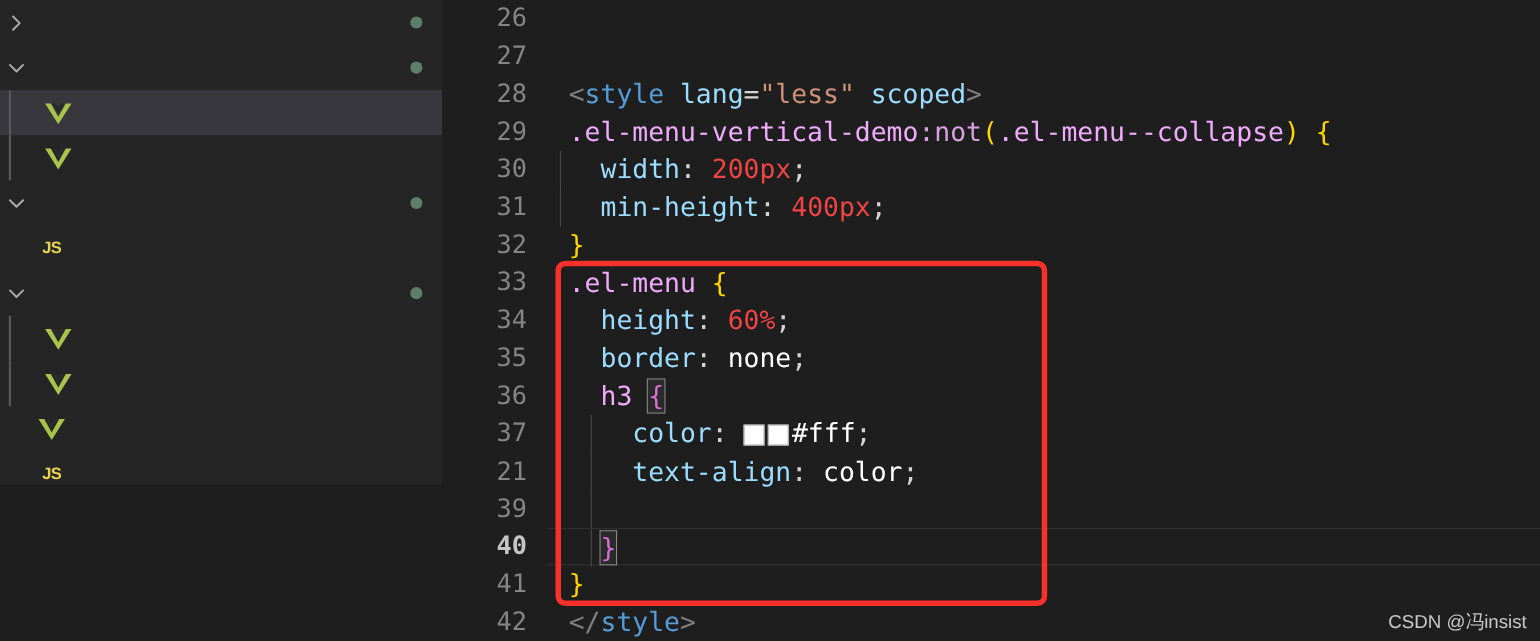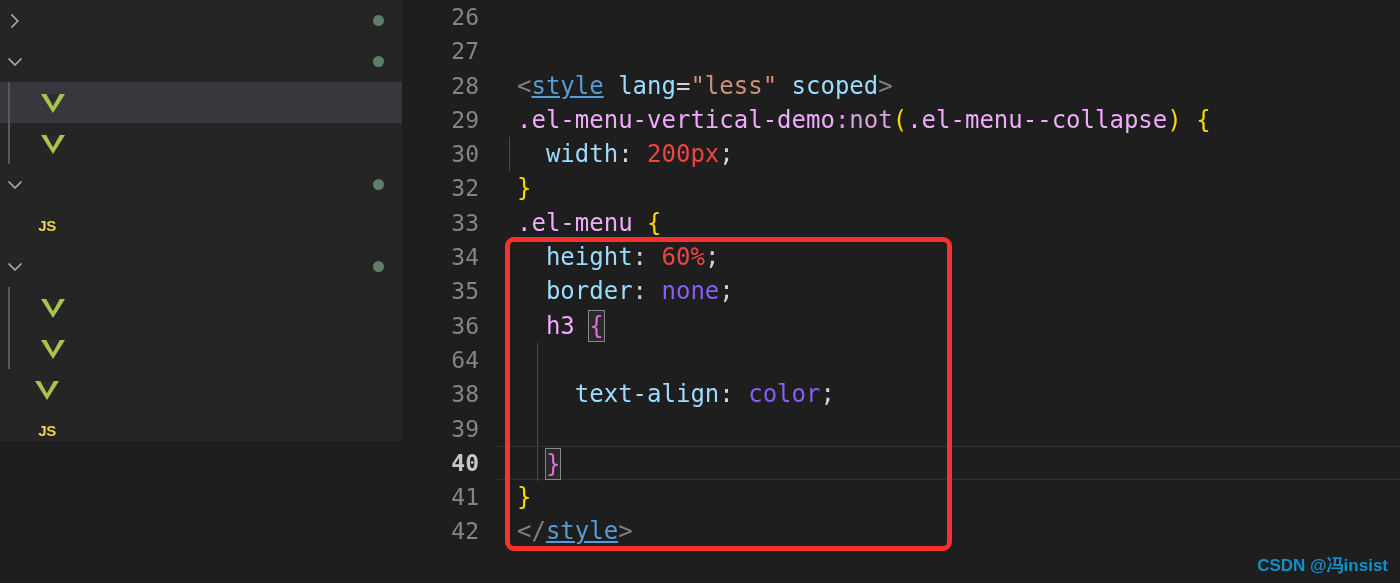--- a/index.html
+++ b/index.html
@@ -191,27 +191,27 @@
     background: #5a5a5a;
     top: 0;
     height: 34.3px;
     opacity: .75;
   }
   .g1 { left: 12px; }
   .g2 { left: 40px; }
 
   
   .t-punct    { color: #808080; }
-  .t-tag      { color: #569cd6; text-decoration: underline; }
+  .t-tag      { color: #569cd6; }
   .t-attr     { color: #9cdcfe; }
   .t-str      { color: #ce9178; }
   .t-sel      { color: #f0abfc; }
   .t-pseudo   { color: #d7a0df; margin-top: 40px; }
   .t-prop     { color: #9cdcfe; }
-  .t-val      { color: #8b5cf6; }
+  .t-val      { color: #ffffff; }
   .t-num      { color: #ef4444; }
   .t-brace-y  { color: #ffd700; }
   .t-brace-p  { color: #da70d6; }
   .t-plain    { color: #d4d4d4; }
 
   .bracket-match {
     outline: 1px solid #888;
     background: rgba(128,128,128,.12);
     padding: 1px 0;
   }
@@ -232,27 +232,26 @@
     border: 5px solid #f8312a;
     border-radius: 9px;
     pointer-events: none;
     z-index: 9;
   }
 
   .watermark {
     position: absolute;
     right: 12px;
     bottom: 6px;
-    color: #0ea5e9;
+    color: #e5e5e5;
     font-size: 17px;
     font-family: "Liberation Sans", sans-serif;
     opacity: .85;
     z-index: 20;
     white-space: nowrap;
-    font-weight: bold;
   }
 </style>
 </head>
 <body>
 
 <div id="app">
 
   <div class="sidebar">
     <div class="tree" id="tree">
         <div class="row">
@@ -416,27 +415,28 @@
       </div>
   </div>
 
   <div class="editor">
     <div class="codeview" id="codeview">
         <div class="cline"><span class="lno">26</span><span class="ctext-wrap"><span class="ctext"></span></span></div>
         <div class="cline"><span class="lno">27</span><span class="ctext-wrap"><span class="ctext"></span></span></div>
         <div class="cline"><span class="lno">28</span><span class="ctext-wrap"><span class="ctext"><span class="t-punct">&lt;</span><span class="t-tag">style</span><span class="t-plain"> </span><span class="t-attr">lang</span><span class="t-plain">=</span><span class="t-str">"less"</span><span class="t-plain"> </span><span class="t-attr">scoped</span><span class="t-punct">&gt;</span></span></span></div>
         <div class="cline"><span class="lno">29</span><span class="ctext-wrap"><span class="ctext"><span class="t-sel">.el-menu-vertical-demo</span><span class="t-pseudo">:not</span><span class="t-brace-y">(</span><span class="t-sel">.el-menu--collapse</span><span class="t-brace-y">)</span><span class="t-plain"> </span><span class="t-brace-y">{</span></span></span></div>
         <div class="cline"><span class="lno">30</span><span class="ctext-wrap"><span class="guide g1"></span><span class="ctext"><span class="t-plain">  </span><span class="t-prop">width</span><span class="t-plain">: </span><span class="t-num">200px</span><span class="t-plain">;</span></span></span></div>
+        <div class="cline"><span class="lno">31</span><span class="ctext-wrap"><span class="guide g1"></span><span class="ctext"><span class="t-plain">  </span><span class="t-prop">min-height</span><span class="t-plain">: </span><span class="t-num">400px</span><span class="t-plain">;</span></span></span></div>
         <div class="cline"><span class="lno">32</span><span class="ctext-wrap"><span class="ctext"><span class="t-brace-y">}</span></span></span></div>
         <div class="cline"><span class="lno">33</span><span class="ctext-wrap"><span class="ctext"><span class="t-sel">.el-menu</span><span class="t-plain"> </span><span class="t-brace-y">{</span></span></span></div>
         <div class="cline"><span class="lno">34</span><span class="ctext-wrap"><span class="guide g1"></span><span class="ctext"><span class="t-plain">  </span><span class="t-prop">height</span><span class="t-plain">: </span><span class="t-num">60%</span><span class="t-plain">;</span></span></span></div>
         <div class="cline"><span class="lno">35</span><span class="ctext-wrap"><span class="guide g1"></span><span class="ctext"><span class="t-plain">  </span><span class="t-prop">border</span><span class="t-plain">: </span><span class="t-val">none</span><span class="t-plain">;</span></span></span></div>
         <div class="cline"><span class="lno">36</span><span class="ctext-wrap"><span class="guide g1"></span><span class="ctext"><span class="t-plain">  </span><span class="t-sel">h3</span><span class="t-plain"> </span><span class="t-brace-p bracket-match">{</span></span></span></div>
-        <div class="cline"><span class="lno">64</span><span class="ctext-wrap"><span class="guide g1"></span><span class="guide g2"></span></span></div>
-        <div class="cline"><span class="lno">38</span><span class="ctext-wrap"><span class="guide g1"></span><span class="guide g2"></span><span class="ctext"><span class="t-plain">    </span><span class="t-prop">text-align</span><span class="t-plain">: </span><span class="t-val">color</span><span class="t-plain">;</span></span></span></div>
+        <div class="cline"><span class="lno">37</span><span class="ctext-wrap"><span class="guide g1"></span><span class="guide g2"></span><span class="ctext"><span class="t-plain">    </span><span class="t-prop">color</span><span class="t-plain">: </span><span class="swatch"></span><span class="swatch"></span><span class="t-val">#fff</span><span class="t-plain">;</span></span></span></div>
+        <div class="cline"><span class="lno">21</span><span class="ctext-wrap"><span class="guide g1"></span><span class="guide g2"></span><span class="ctext"><span class="t-plain">    </span><span class="t-prop">text-align</span><span class="t-plain">: </span><span class="t-val">color</span><span class="t-plain">;</span></span></span></div>
         <div class="cline"><span class="lno">39</span><span class="ctext-wrap"><span class="guide g1"></span><span class="guide g2"></span></span></div>
         <div class="cline active"><span class="lno">40</span><span class="ctext-wrap"><span class="guide g1"></span><span class="guide g2"></span><span class="ctext"><span class="t-plain">  </span><span class="t-brace-p bracket-match">}</span></span></span></div>
         <div class="cline"><span class="lno">41</span><span class="ctext-wrap"><span class="ctext"><span class="t-brace-y">}</span></span></span></div>
         <div class="cline"><span class="lno">42</span><span class="ctext-wrap"><span class="ctext"><span class="t-punct">&lt;/</span><span class="t-tag">style</span><span class="t-punct">&gt;</span></span></span></div>
       </div>
 
     <div class="redbox" id="redbox" style="top: 237px; height: 314px; left: 103px; width: 447px;"></div>
   </div>
 
   <div class="watermark">CSDN @冯insist</div>

